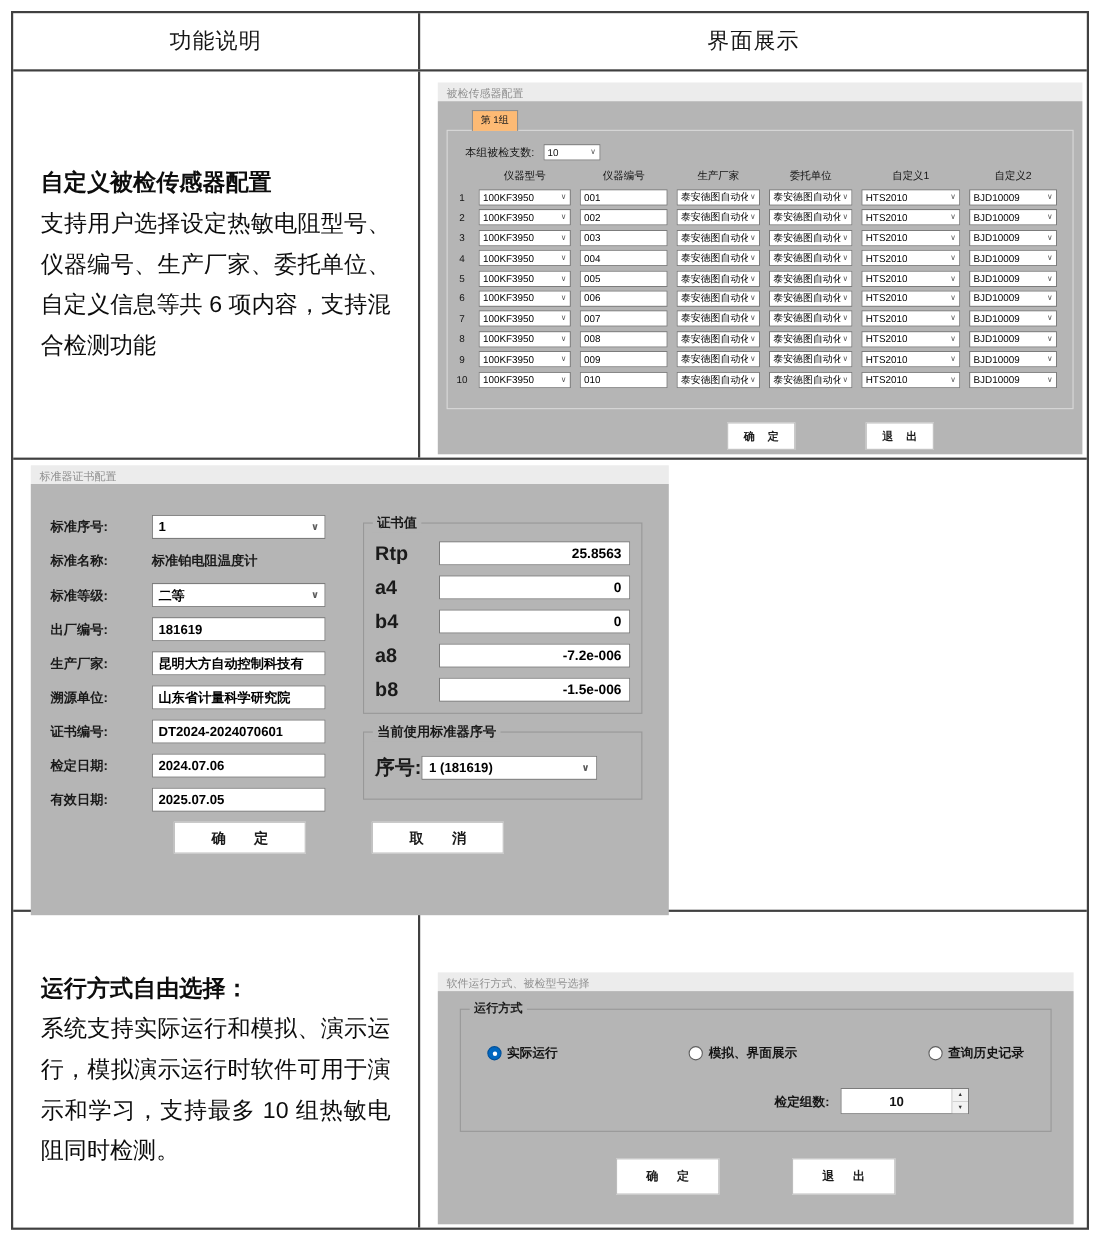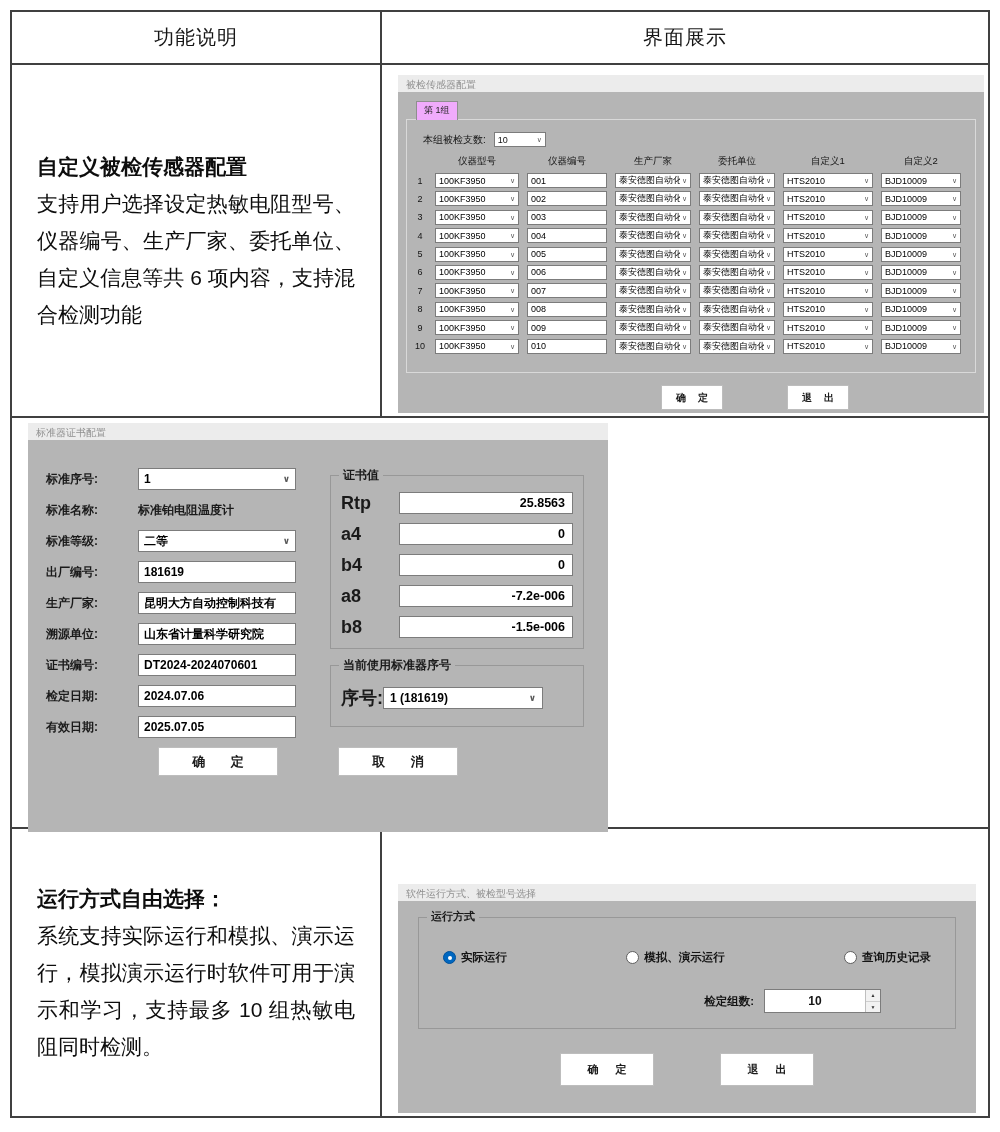--- a/index.html
+++ b/index.html
@@ -23,21 +23,21 @@
   .dlg-title { background: #ececec; color: #8f8f8f; font-size: 10px; padding: 3px 0 2px 8px; height: 17px; }
   .dlg-body { background: #b5b5b5; }
   .combo, .tbox { background: #fff; border: 1px solid #7c7c7c; display: flex; align-items: center; overflow: hidden; white-space: nowrap; }
   .chev { margin-left: auto; color: #5a5a5a; font-size: 7px; line-height: 1; padding-left: 2px; flex-shrink: 0; }
   .cv { overflow: hidden; white-space: nowrap; }
   .btn { background: #fff; border: 1px solid #bdbdbd; display: flex; align-items: center; justify-content: center; color: #1b1b1b; font-weight: bold; cursor: default; }
 
   
   .d1 { margin: 10px 0 0 16px; width: 586px; }
   .d1 .dlg-body { height: 321px; padding: 6px 8px 0; }
-  .d1-tab { display: inline-block; background: #f0abfc; border: 1px solid #8f8f8f; border-bottom: none; font-size: 9px; color: #222; padding: 2px 7px 3px; margin-left: 10px; position: relative; z-index: 2; top: 1px; }
+  .d1-tab { display: inline-block; background: #fdba74; border: 1px solid #8f8f8f; border-bottom: none; font-size: 9px; color: #222; padding: 2px 7px 3px; margin-left: 23px; position: relative; z-index: 2; top: 1px; }
   .d1-page { border: 1px solid #d9d9d9; height: 254px; padding: 10px 6px 0; position: relative; z-index: 1; }
   .d1-count { display: flex; align-items: center; font-size: 10px; color: #141414; margin: 2px 0 8px 10px; }
   .d1-count .combo { width: 52px; height: 15px; font-size: 9px; padding: 0 3px; margin-left: 8px; }
   .d1-grid { display: grid; grid-template-columns: 14px 84px 80px 76px 76px 90px 80px; column-gap: 8px; align-items: center; }
   .d1-head { margin-bottom: 5px; font-size: 9.5px; color: #141414; }
   .d1-head span { text-align: center; }
   .d1-row { margin-bottom: 3.4px; }
   .d1-num { font-size: 9px; text-align: center; color: #141414; }
   .d1-row .combo, .d1-row .tbox { height: 15px; font-size: 9px; padding: 0 3px; }
   .d1-btns { display: flex; gap: 64px; margin: 12px 0 0 255px; }
@@ -531,21 +531,21 @@
         <div class="dlg-body">
           <div class="d3-grp">
             <span class="grp-title">运行方式</span>
             <div class="radio-row" id="d3-radios">
                 <span class="radio-item">
                   <span class="radio sel"></span>
                   <span>实际运行</span>
                 </span>
                 <span class="radio-item">
                   <span class="radio"></span>
-                  <span>模拟、演示运行</span>
+                  <span>模拟、界面展示</span>
                 </span>
                 <span class="radio-item">
                   <span class="radio"></span>
                   <span>查询历史记录</span>
                 </span>
               </div>
             <div class="count-row">
               <span>检定组数:</span>
               <span class="spin">
                 <span class="spin-val">10</span>

